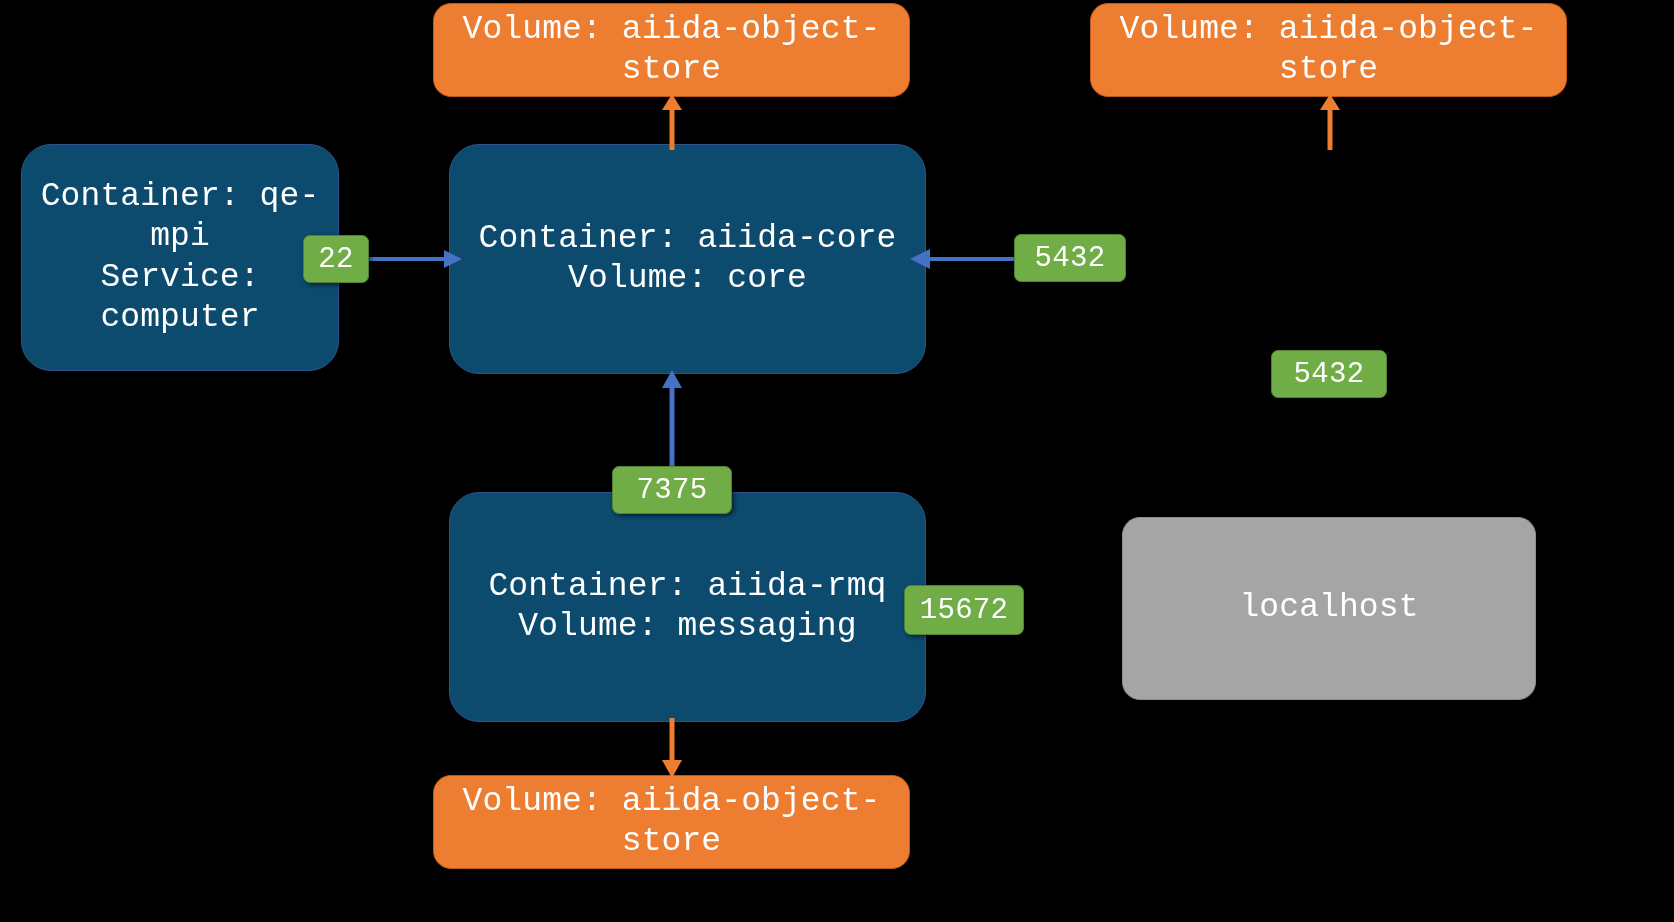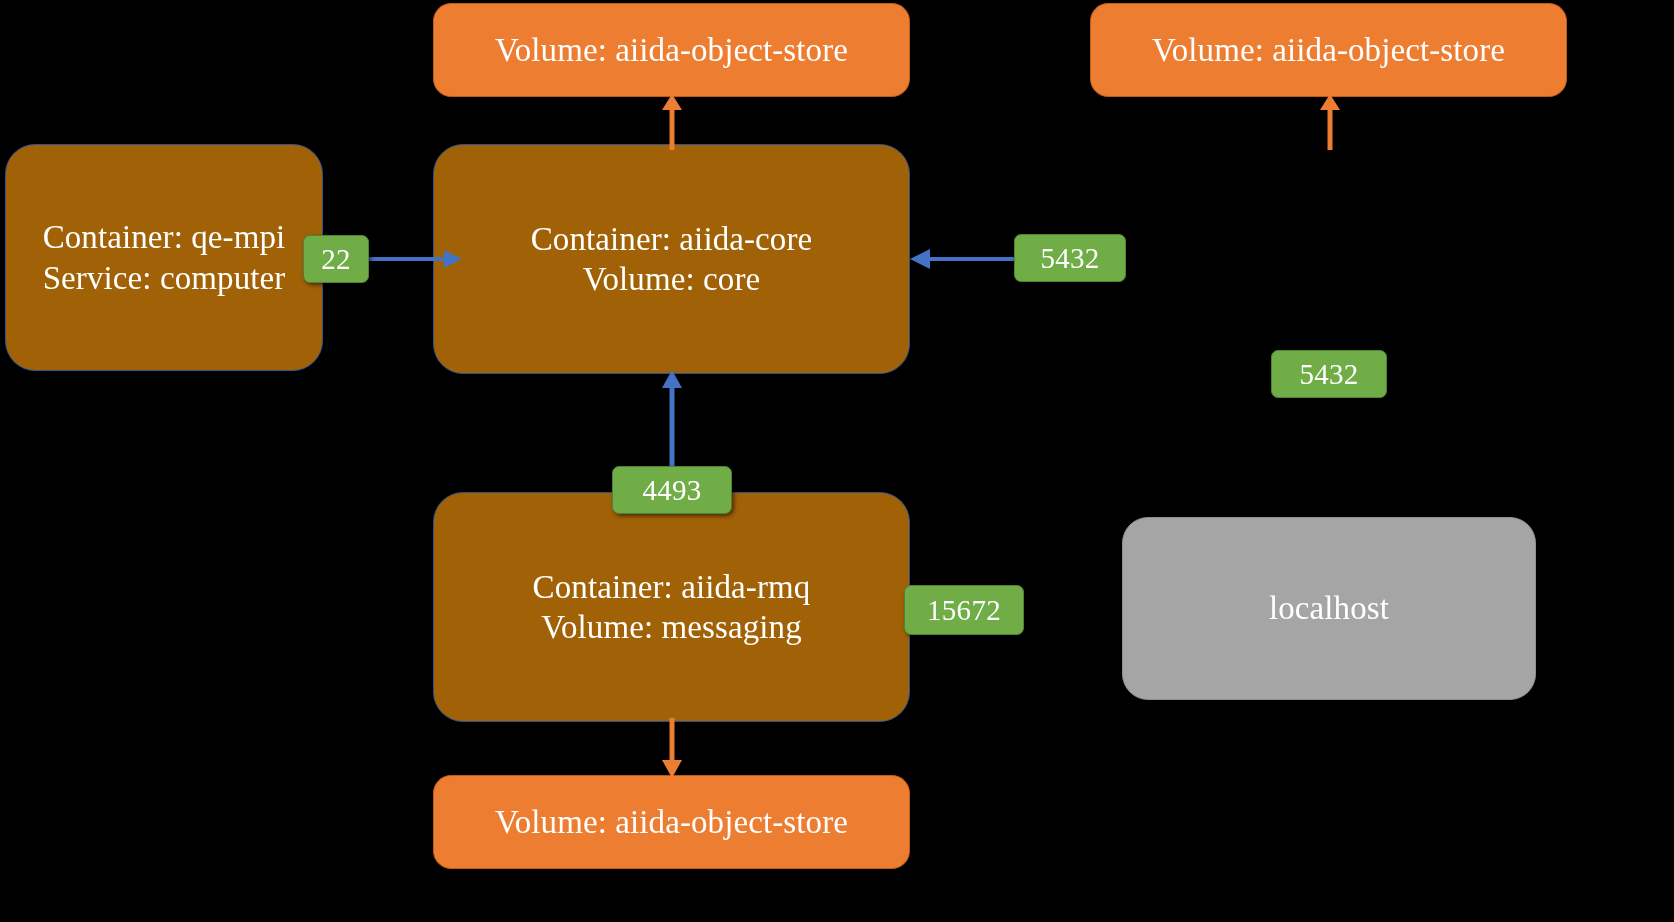--- a/index.html
+++ b/index.html
@@ -7,21 +7,21 @@
     margin: 0;
     padding: 0;
     background: #000000;
   }
   #canvas {
     position: relative;
     width: 1674px;
     height: 922px;
     background: #000000;
     overflow: hidden;
-    font-family: Liberation Serif, serif;
+    font-family: Liberation Mono, monospace;
   }
 
   
   .node {
     position: absolute;
     box-sizing: border-box;
     display: flex;
     align-items: center;
     justify-content: center;
     text-align: center;
@@ -31,36 +31,37 @@
     white-space: pre-line;
     letter-spacing: 0.1px;
   }
   .node .label {
     display: block;
     white-space: pre-line;
     padding: 0 10px;
   }
 
   .node.container-node {
-    background: #a16207;
+    background: #0c4a6e;
     border: 1.5px solid #2f528f;
     font-size: 33px;
     border-radius: 30px;
+    margin-left: 16px;
   }
   .node.volume-node {
     background: #ed7d31;
     border: 1.5px solid #c15a16;
     font-size: 33px;
     border-radius: 18px;
   }
   .node.host-node {
     background: #a5a5a5;
     border: 1.5px solid #8e8e8e;
     font-size: 33px;
-    border-radius: 26px;
+    border-radius: 18px;
   }
 
   
   .port-badge {
     position: absolute;
     box-sizing: border-box;
     background: #70ad47;
     border: 1.5px solid #548235;
     border-radius: 7px;
     color: #ffffff;
@@ -169,20 +170,20 @@
 
   <div class="port-badge shadowed" style="left:1014px; top:234px; width:112px; height:48px;">
     <span>5432</span>
   </div>
 
   <div class="port-badge shadowed" style="left:1271px; top:350px; width:116px; height:48px;">
     <span>5432</span>
   </div>
 
   <div class="port-badge shadowed" style="left:612px; top:466px; width:120px; height:48px;">
-    <span>4493</span>
+    <span>7375</span>
   </div>
 
   <div class="port-badge shadowed" style="left:861px; top:585px; width:120px; height:50px;margin-left:43px;">
     <span>15672</span>
   </div>
 
 </div>
 
 </body></html>

